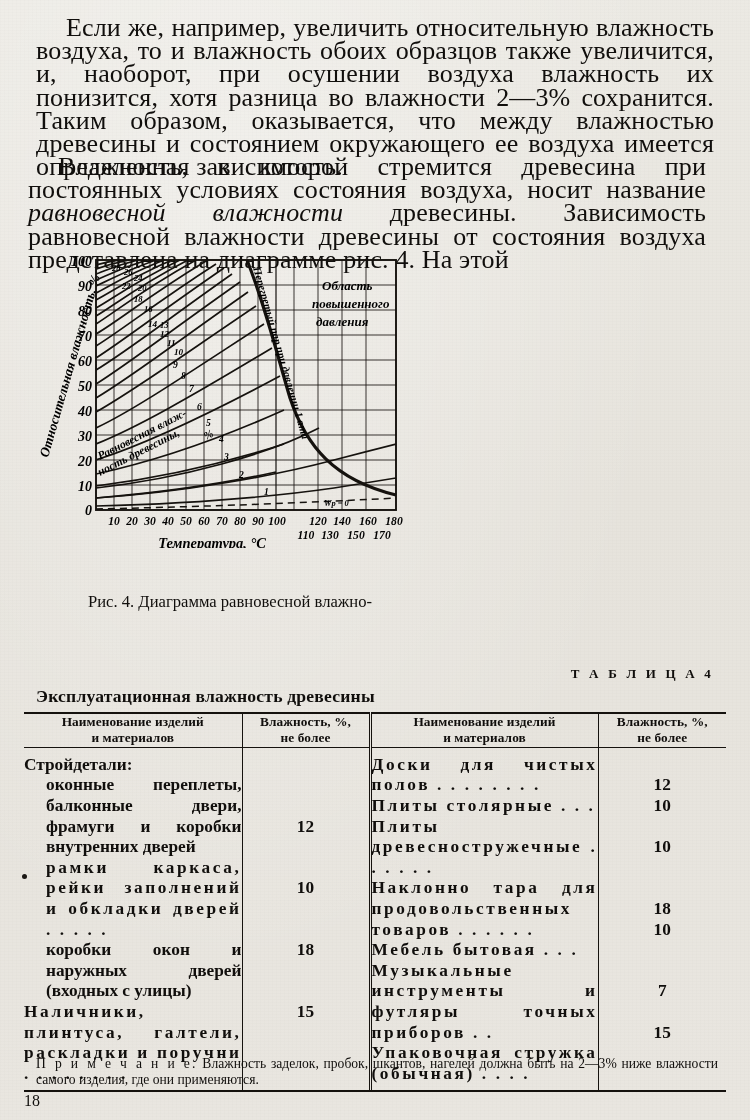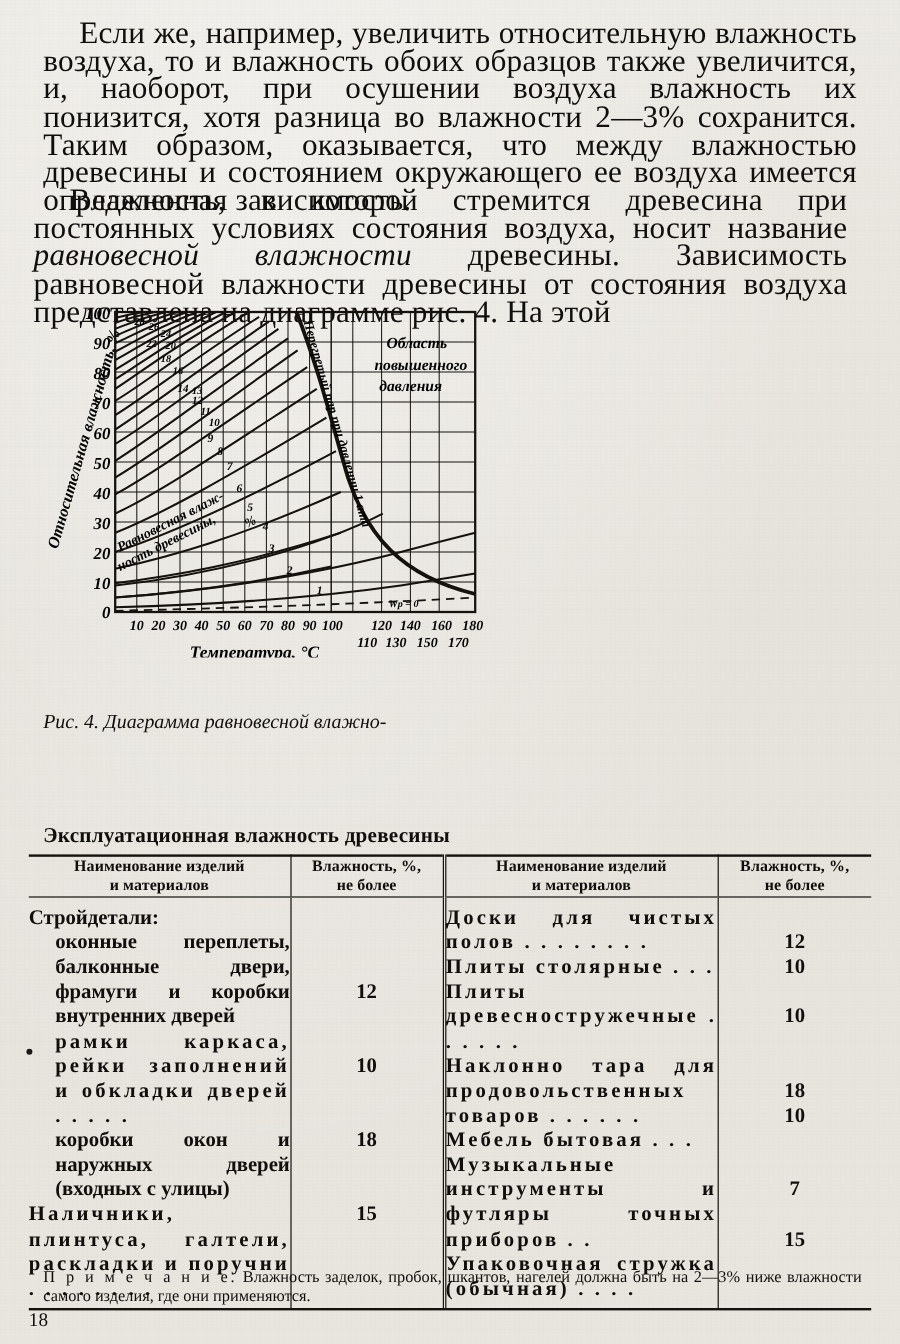--- a/index.html
+++ b/index.html
@@ -40,21 +40,21 @@
 
   #para1{left:36px;top:16px;width:678px;}
   #para2{left:28px;top:155px;width:678px;}
   #rightcol{left:448px;top:236px;width:266px;}
   #rightcol2{left:448px;top:482px;width:266px;}
 
   
   #figure{left:34px;top:248px;width:392px;height:300px;}
   #figcaption{
     left:36px;top:592px;width:388px;
-    font-size:16.6px;line-height:20px;font-style:italic;
+    font-size:16.6px;line-height:20px;text-align:center;
   }
 
   
   #tablelabel{
     left:0;top:666px;width:714px;text-align:right;
     font-size:13px;letter-spacing:3.2px;font-weight:bold;
   }
   #tabletitle{
     left:36px;top:686px;width:678px;
     font-size:17.6px;font-weight:bold;letter-spacing:.2px;
@@ -269,20 +269,21 @@
 
       <text x="178" y="300" font-size="14.5" font-style="italic" font-weight="bold" text-anchor="middle">Температура, °С</text>
     </svg>
   </div>
 
   <div class="col" id="figcaption">
     <div>Рис. 4. Диаграмма  равновесной  влажно-</div>
   </div>
 
 
+  <div class="col" id="tablelabel">Т А Б Л И Ц А  4</div>
   <div class="col" id="tabletitle">Эксплуатационная влажность древесины</div>
 
   <div class="col" id="tablewrap">
     <table class="t">
       <colgroup>
         <col style="width:218px">
           <col style="width:128px">
         <col style="width:228px">
           <col style="width:128px">
       </colgroup>

